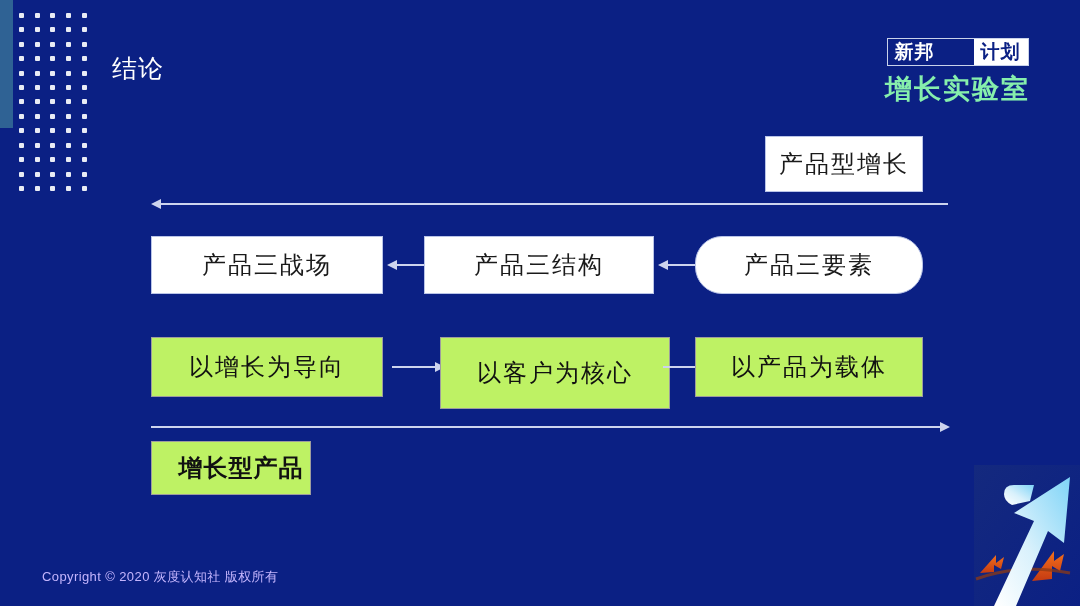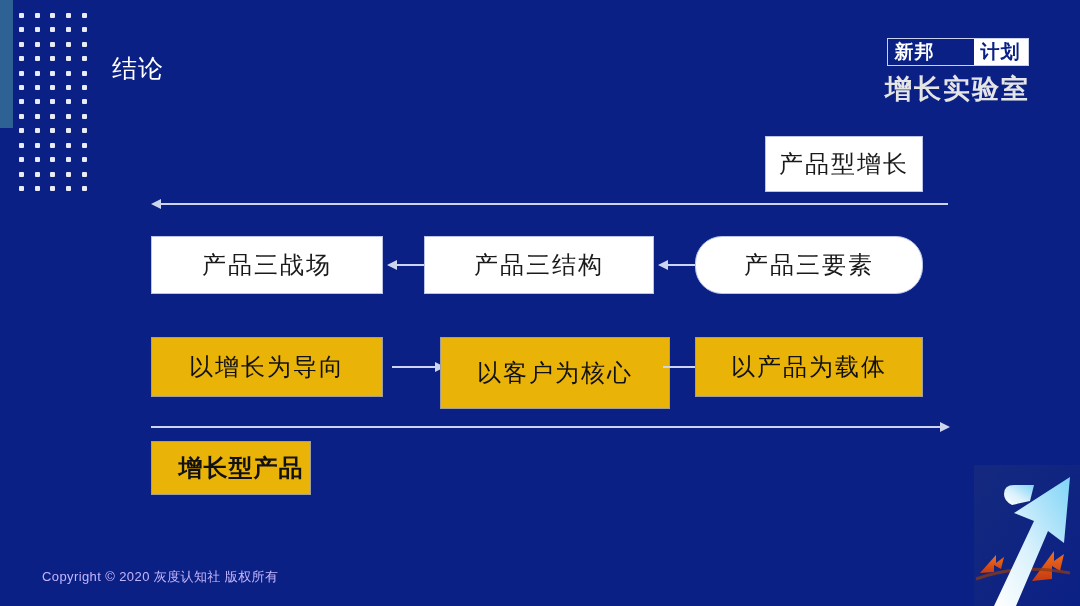--- a/index.html
+++ b/index.html
@@ -74,42 +74,42 @@
     color: #0b2084;
     background: #ffffff;
     font-size: 19px;
     font-weight: bold;
     padding: 0 7px;
     letter-spacing: 1px;
     margin-left: 32px;
   }
   .brand-bottom {
     margin-top: 5px;
-    color: #e5e5e5;
+    color: #86efac;
     font-size: 27px;
     font-weight: bold;
     letter-spacing: 2px;
   }
 
   
   .box {
     position: absolute;
     display: flex;
     align-items: center;
     justify-content: center;
   }
   .box-white {
     background: #ffffff;
     border: 1.5px solid #b9c4e8;
     color: #1a1a1a;
     font-size: 24px;
     letter-spacing: 2px;
   }
   .box-yellow {
-    background: #eab308;
+    background: #bef264;
     border: 1.5px solid #9e9e9e;
     color: #111111;
     font-size: 24px;
     letter-spacing: 2px;
   }
   .box-yellow.bold { font-weight: bold; letter-spacing: 1px; }
 
   
   .harrow { position: absolute; height: 2px; background: #cdd4ee; }
   .harrow::after {

